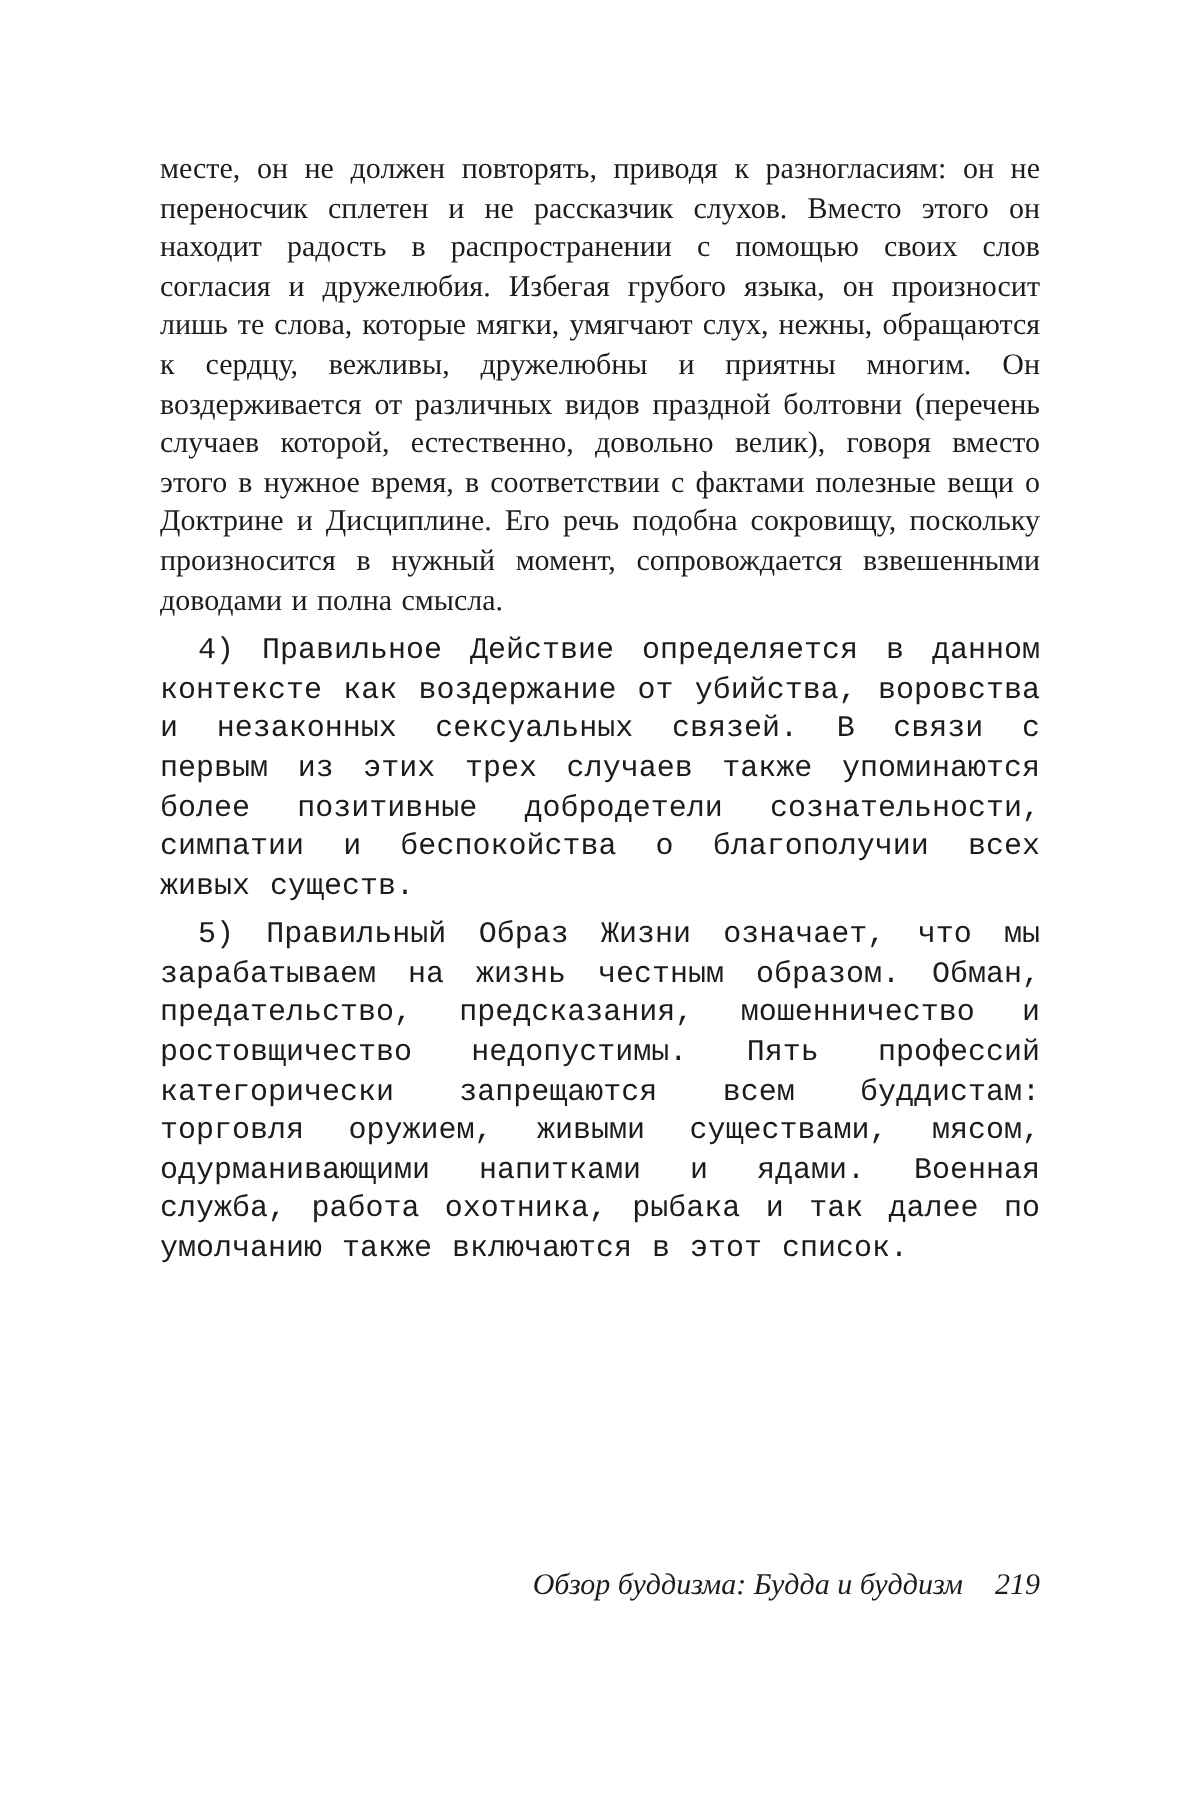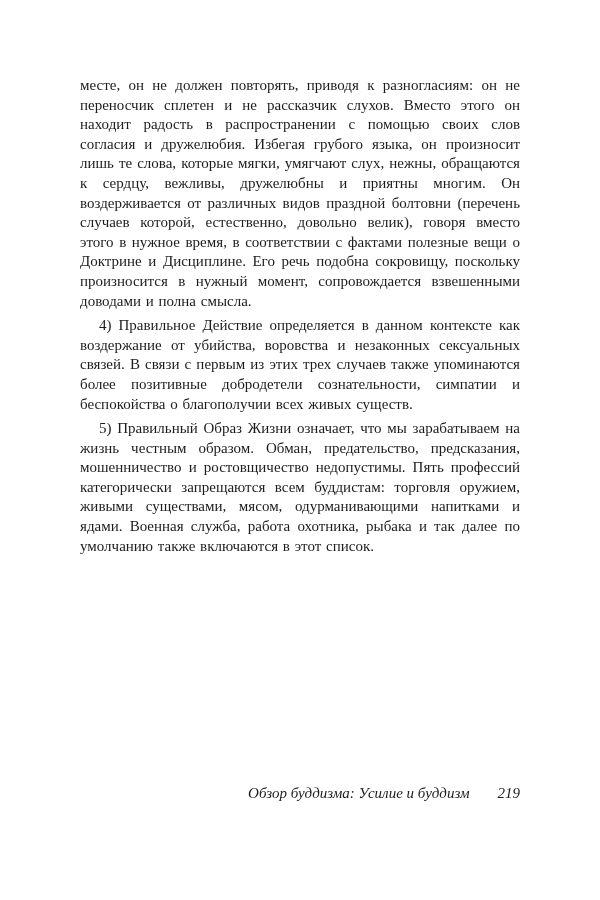--- a/index.html
+++ b/index.html
@@ -28,42 +28,43 @@
     line-height: 19.6px;
     text-align: justify;
     text-justify: inter-word;
     word-spacing: 1px;
   }
   .text-block p + p {
     margin-top: 5px;
   }
   .text-block p.indent {
     text-indent: 19px;
+    font-family: Liberation Mono, monospace;
   }
   .footer {
     position: absolute;
     right: 80px;
     bottom: 70px;
     font-size: 15px;
     white-space: nowrap;
   }
   .footer .footer-title {
     font-style: italic;
   }
   .footer .pagenum {
     font-style: italic;
-    margin-left: 28px;
+    margin-left: 16px;
   }
 </style>
 </head>
 <body>
 
 <div class="page">
   <div class="text-block">
     <p>месте, он не должен повторять, приводя к разногласиям: он не переносчик сплетен и не рассказчик слухов. Вместо этого он находит радость в распространении с помощью своих слов согласия и дружелюбия. Избегая грубого языка, он произносит лишь те слова, которые мягки, умягчают слух, нежны, обращаются к сердцу, вежливы, дружелюбны и приятны многим. Он воздерживается от различных видов праздной болтовни (перечень случаев которой, естественно, довольно велик), говоря вместо этого в нужное время, в соответствии с фактами полезные вещи о Доктрине и Дисциплине. Его речь подобна сокровищу, поскольку произносится в нужный момент, сопровождается взвешенными доводами и полна смысла.</p>
     <p class="indent">4) Правильное Действие определяется в данном контексте как воздержание от убийства, воровства и незаконных сексуальных связей. В связи с первым из этих трех случаев также упоминаются более позитивные добродетели сознательности, симпатии и беспокойства о благополучии всех живых существ.</p>
     <p class="indent">5) Правильный Образ Жизни означает, что мы зарабатываем на жизнь честным образом. Обман, предательство, предсказания, мошенничество и ростовщичество недопустимы. Пять профессий категорически запрещаются всем буддистам: торговля оружием, живыми существами, мясом, одурманивающими напитками и ядами. Военная служба, работа охотника, рыбака и так далее по умолчанию также включаются в этот список.</p>
   </div>
 
   <div class="footer">
-    <span class="footer-title">Обзор буддизма: Усилие и буддизм</span><span class="pagenum">219</span>
+    <span class="footer-title">Обзор буддизма: Будда и буддизм</span><span class="pagenum">219</span>
   </div>
 </div>
 
 </body></html>

